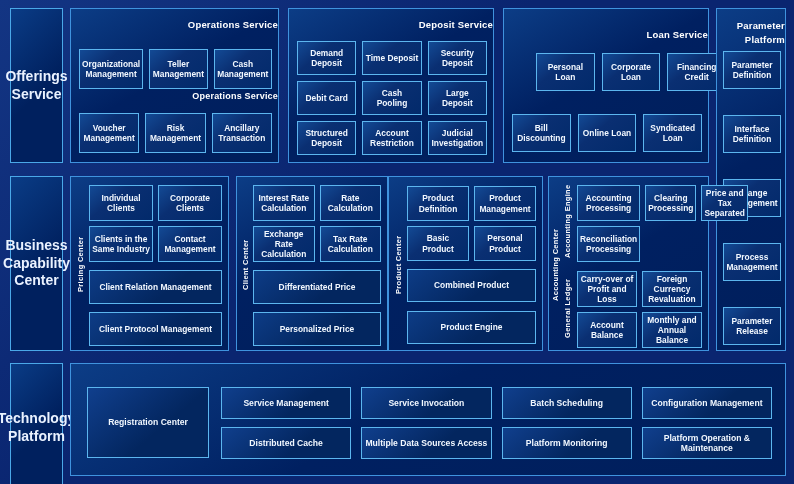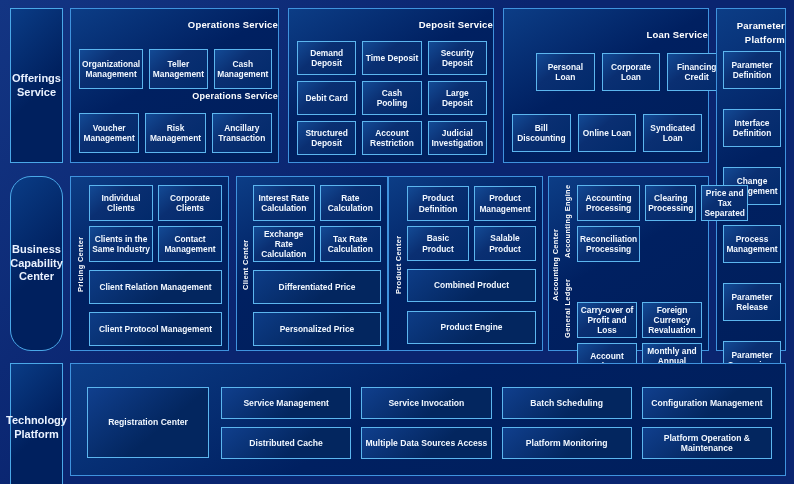--- a/index.html
+++ b/index.html
@@ -12,21 +12,21 @@
   .stage{
     position:relative;width:794px;height:484px;
     background:
       linear-gradient(135deg, rgba(40,90,175,.30) 0%, rgba(10,37,112,0) 42%),
       #0a2570;
   }
   .railbox{
     border:1px solid #4aa8e8;
     background:linear-gradient(135deg,#0a3c86 0%, #00205e 55%);
     display:flex;align-items:center;justify-content:center;
-    text-align:center;font-size:11px;font-weight:bold;line-height:1.25;
+    text-align:center;font-size:14px;font-weight:bold;line-height:1.25;
     box-sizing:border-box;
   }
   .group{
     border:1px solid #3f93de;
     background:linear-gradient(150deg,#0c3d86 0%, #002061 45%, #001f5c 100%);
     box-sizing:border-box;position:relative;
   }
   .grp-title{
     text-align:right;font-size:9.5px;font-weight:bold;color:#ffffff;
     letter-spacing:.2px;
@@ -46,21 +46,21 @@
     writing-mode:vertical-rl;transform:rotate(180deg);
     font-size:7.5px;font-weight:bold;color:#ffffff;
     display:flex;align-items:center;justify-content:center;
     letter-spacing:.3px;white-space:nowrap;
   }
   .subgrid{position:absolute;display:grid;}
   #offerings-rail{position:absolute;left:10px;top:8px;width:53px;height:155px;}
   #grp-ops{position:absolute;left:70px;top:8px;width:209px;height:155px;}
   #grp-dep{position:absolute;left:288px;top:8px;width:206px;height:155px;}
   #grp-loan{position:absolute;left:503px;top:8px;width:206px;height:155px;}
-  #bcc-rail{position:absolute;left:10px;top:176px;width:53px;height:175px;border-radius:21px;}
+  #bcc-rail{position:absolute;left:10px;top:176px;width:53px;height:175px;}
   #grp-client{position:absolute;left:70px;top:176px;width:159px;height:175px;}
   #grp-pricing{position:absolute;left:236px;top:176px;width:152px;height:175px;}
   #grp-product{position:absolute;left:388px;top:176px;width:155px;height:175px;}
   #grp-acct{position:absolute;left:548px;top:176px;width:161px;height:175px;}
 
   
   #grp-param{position:absolute;left:716px;top:8px;width:70px;height:343px;}
 
   
   #tech-rail{position:absolute;left:10px;top:363px;width:53px;height:129px;}
@@ -122,21 +122,21 @@
     </div>
     <div class="subgrid" style="left:8px;top:105px;width:190px;grid-template-columns:repeat(3,1fr);gap:7px;grid-auto-rows:38px;">
       <div class="card">Bill Discounting</div>
       <div class="card">Online Loan</div>
       <div class="card">Syndicated Loan</div>
     </div>
   </div>
 
   <div class="group" id="grp-param">
     <div class="grp-title" style="position:absolute;left:0;top:10px;width:100%;line-height:1.45;">Parameter Platform</div>
-    <div class="subgrid" style="left:6px;top:42px;width:58px;grid-template-columns:1fr;gap:20px;grid-auto-rows:38px;">
+    <div class="subgrid" style="left:6px;top:42px;width:58px;grid-template-columns:1fr;gap:26px;grid-auto-rows:38px;">
       <div class="card">Parameter Definition</div>
       <div class="card">Interface Definition</div>
       <div class="card">Change Management</div>
       <div class="card">Process Management</div>
       <div class="card">Parameter Release</div>
       <div class="card">Parameter Comparison</div>
     </div>
   </div>
 
   <div class="railbox" id="bcc-rail">
@@ -170,39 +170,39 @@
       <div class="card flat">Personalized Price</div>
     </div>
   </div>
 
   <div class="group" id="grp-product">
     <div class="vlabel" style="left:3px;top:0;height:175px;width:12px;">Product Center</div>
     <div class="subgrid" style="left:18px;top:9px;width:129px;grid-template-columns:repeat(2,1fr);gap:5px;grid-auto-rows:35px;">
       <div class="card">Product Definition</div>
       <div class="card">Product Management</div>
       <div class="card">Basic Product</div>
-      <div class="card">Salable Product</div>
+      <div class="card">Personal Product</div>
     </div>
     <div class="subgrid" style="left:18px;top:92px;width:129px;grid-template-columns:1fr;gap:9px;grid-auto-rows:33px;">
       <div class="card flat">Combined Product</div>
       <div class="card flat">Product Engine</div>
     </div>
   </div>
 
   <div class="group" id="grp-acct">
     <div class="vlabel" style="left:1px;top:0;height:175px;width:11px;">Accounting Center</div>
     <div class="vlabel" style="left:13px;top:2px;height:84px;width:11px;">Accounting Engine</div>
     <div class="vlabel" style="left:13px;top:90px;height:82px;width:11px;">General Ledger</div>
     <div class="subgrid" style="left:28px;top:8px;width:125px;grid-template-columns:repeat(3,1fr);gap:5px;grid-auto-rows:36px;">
       <div class="card">Accounting Processing</div>
       <div class="card">Clearing Processing</div>
       <div class="card">Price and Tax Separated</div>
       <div class="card">Reconciliation Processing</div>
     </div>
-    <div class="subgrid" style="left:28px;top:94px;width:125px;grid-template-columns:repeat(2,1fr);gap:5px;grid-auto-rows:36px;margin-top:31px;">
+    <div class="subgrid" style="left:28px;top:94px;width:125px;grid-template-columns:repeat(2,1fr);gap:5px;grid-auto-rows:36px;">
       <div class="card">Carry-over of Profit and Loss</div>
       <div class="card">Foreign Currency Revaluation</div>
       <div class="card">Account Balance</div>
       <div class="card">Monthly and Annual Balance</div>
     </div>
   </div>
 
   <div class="railbox" id="tech-rail">
     <span>Technology Platform</span>
   </div>

